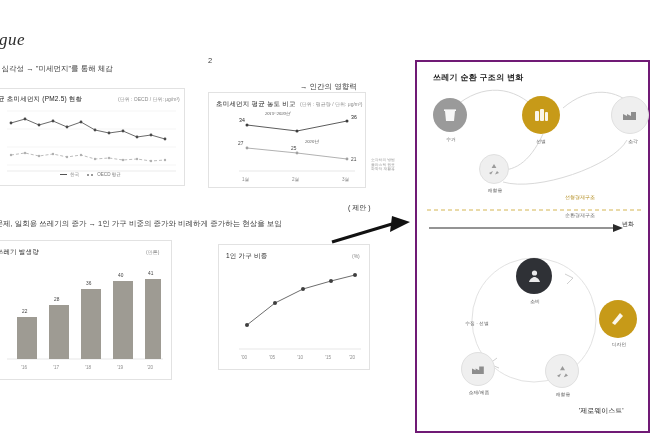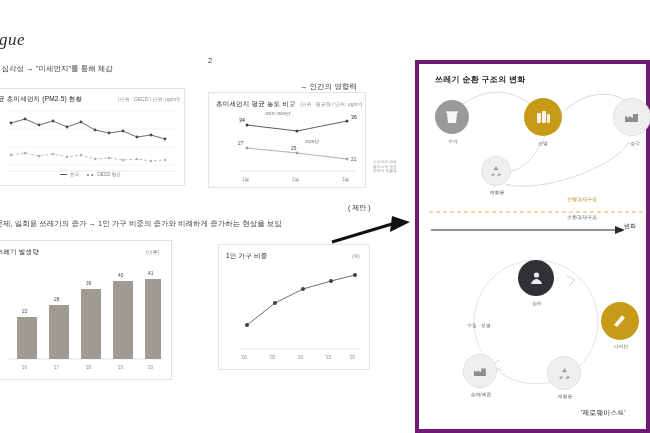--- a/index.html
+++ b/index.html
@@ -122,21 +122,21 @@
   }
 
   
   .right-panel {
     position: absolute;
     left: 415px;
     top: 60px;
     width: 235px;
     height: 373px;
     background: #ffffff;
-    border: 4px solid #701a75;
+    border: 2px solid #701a75;
     box-sizing: border-box;
   }
   .rp-title {
     position: absolute;
     left: 16px;
     top: 10px;
     font-size: 8px;
     color: #222;
     font-weight: bold;
     letter-spacing: .3px;

